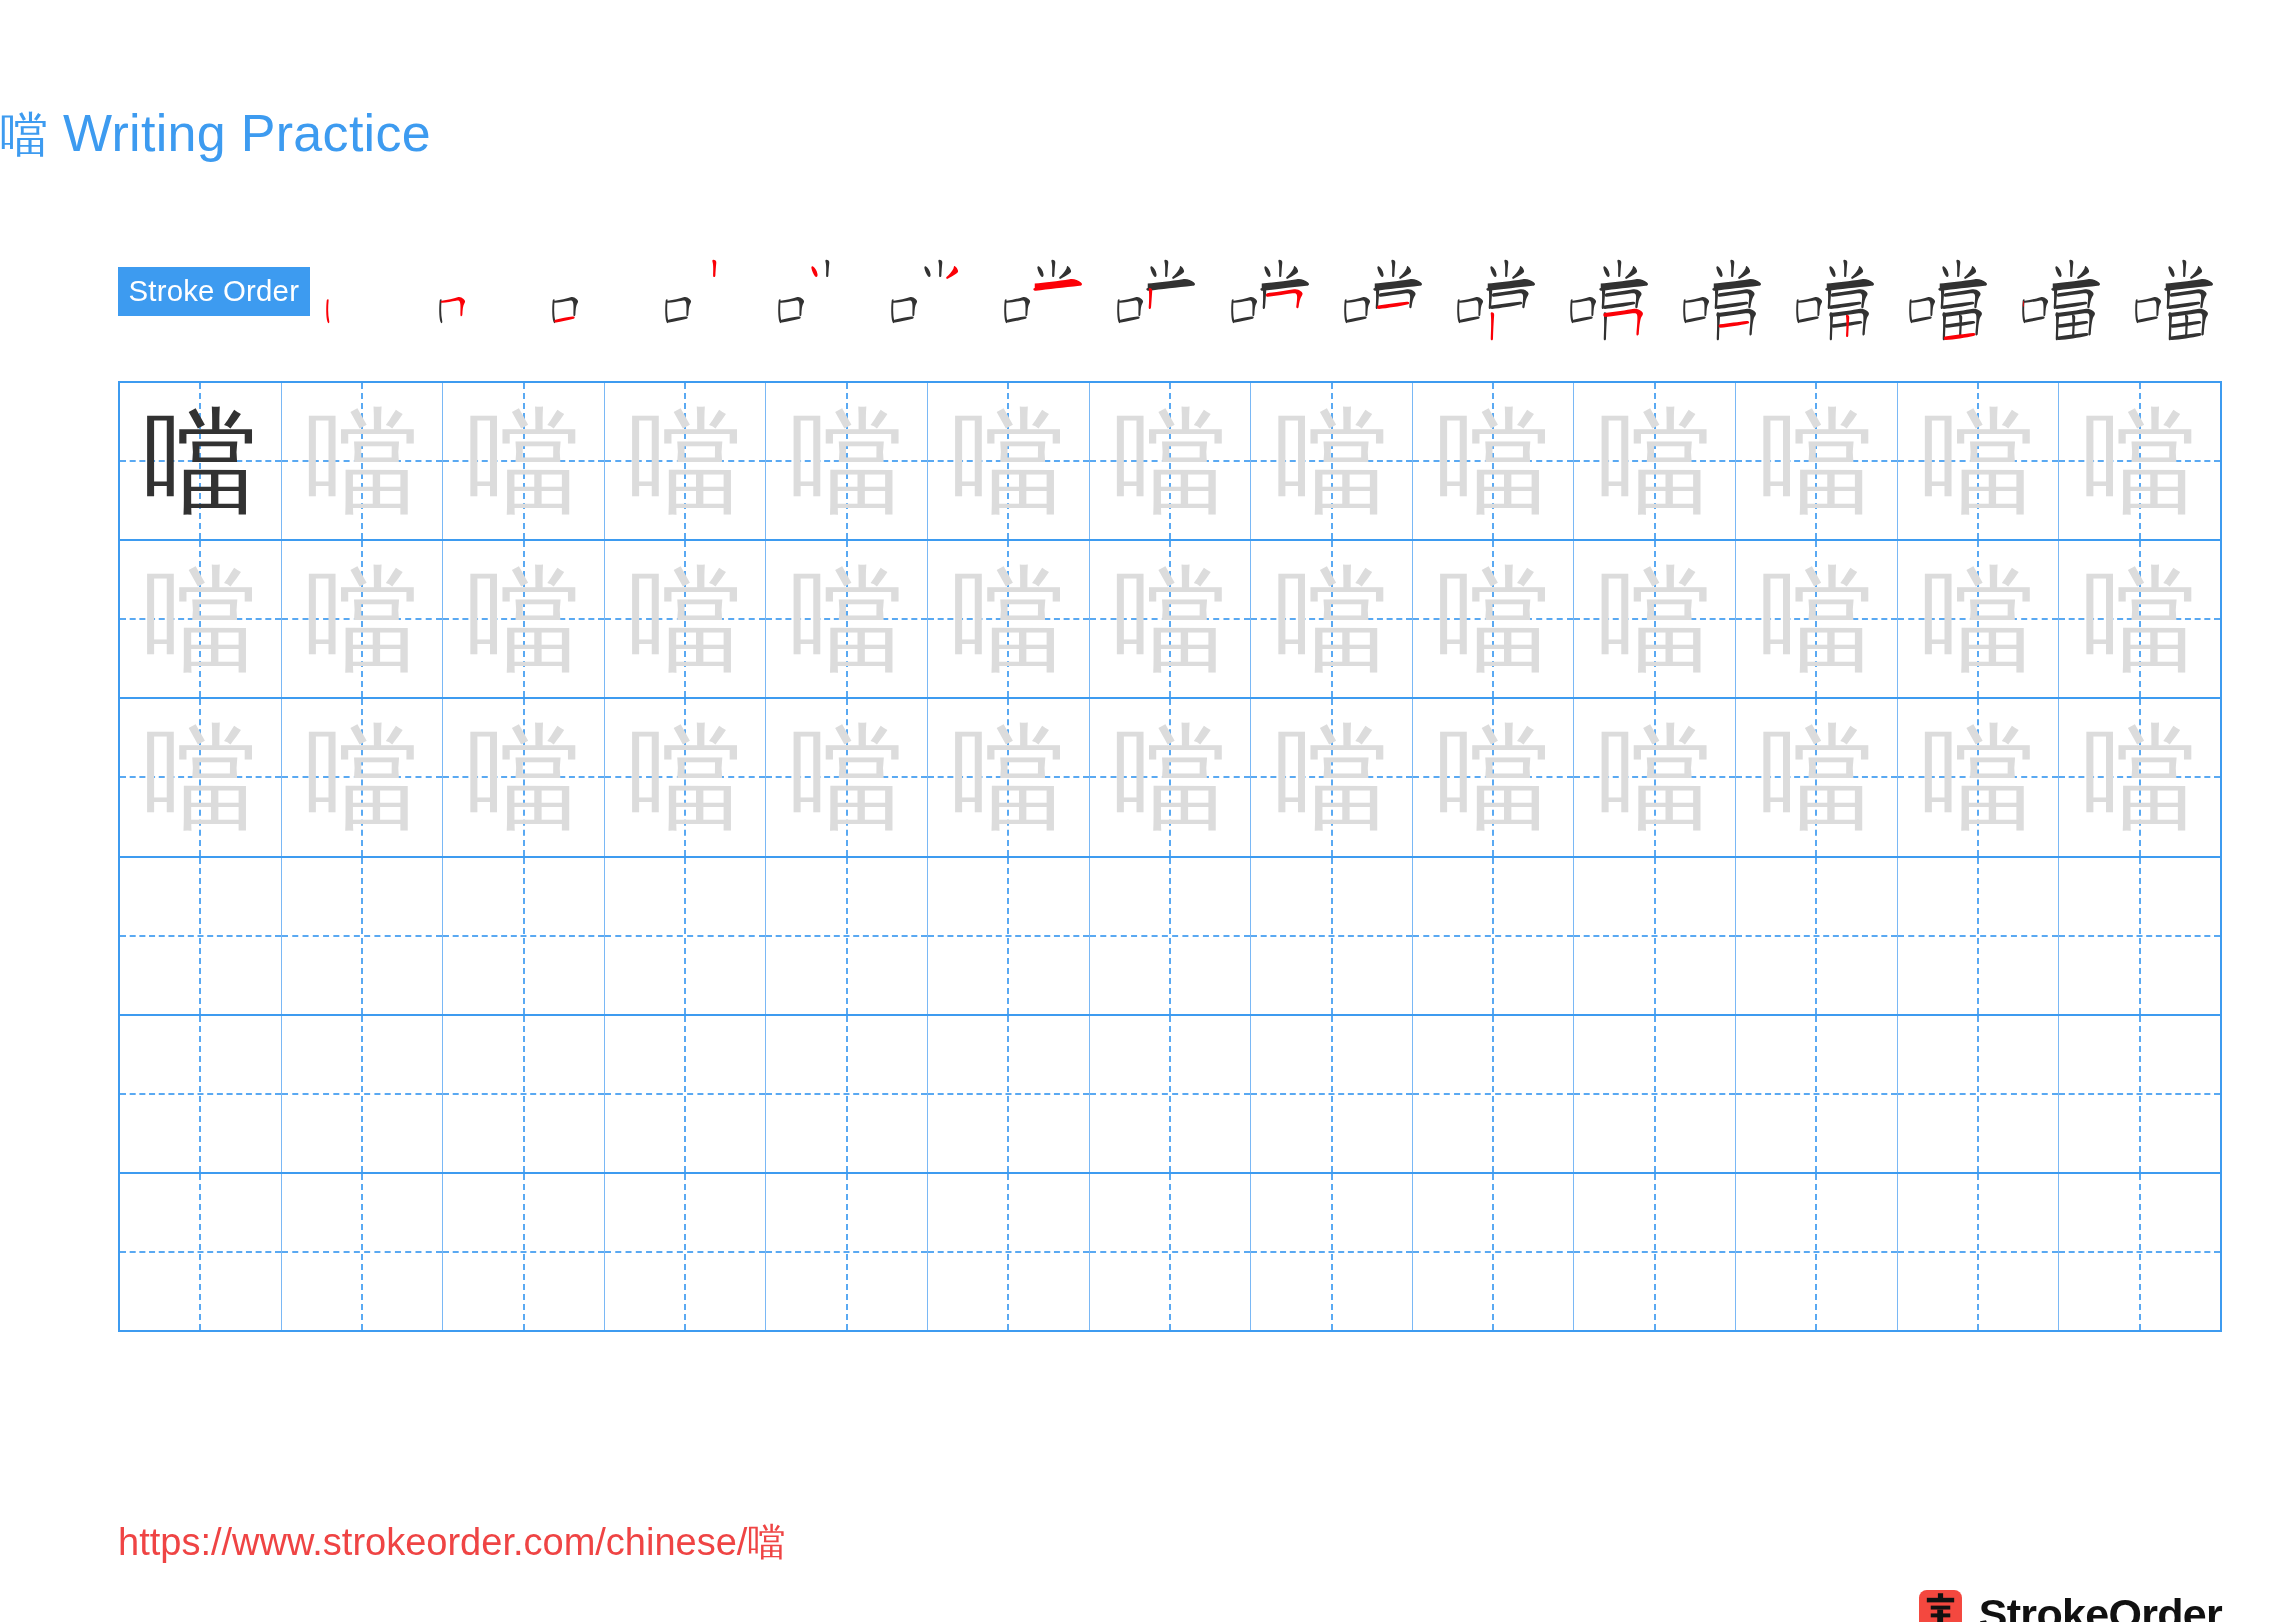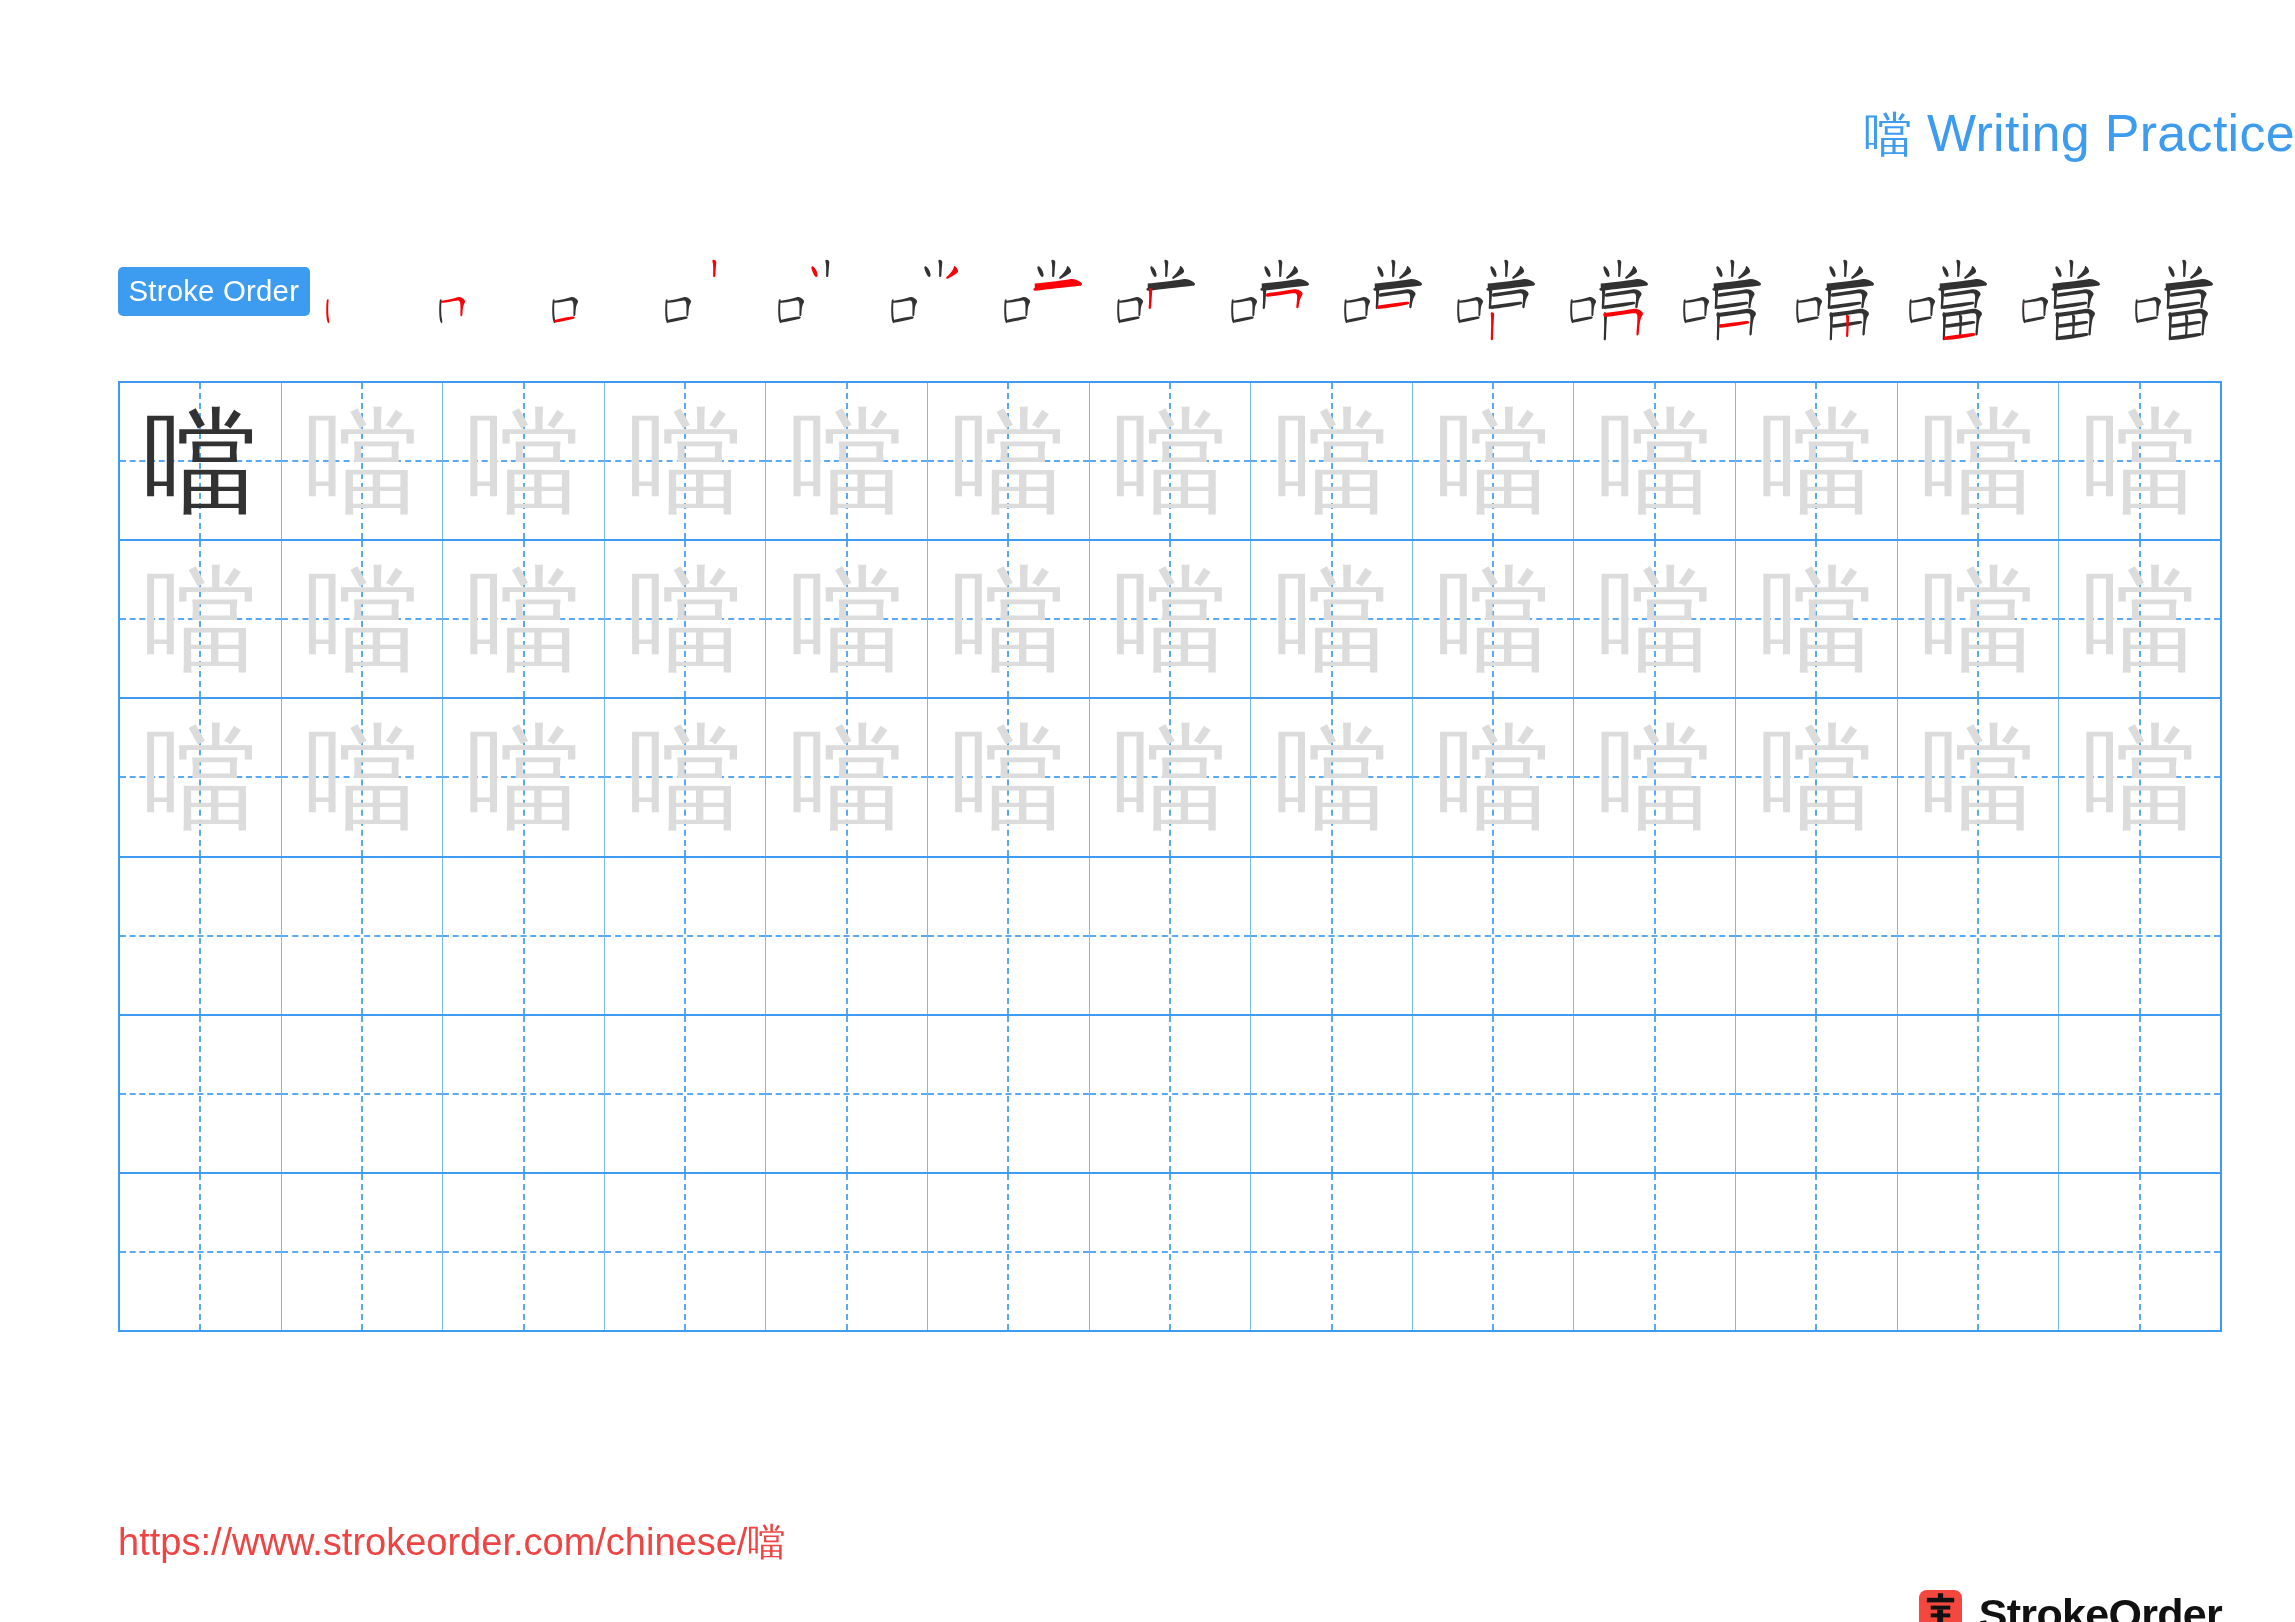--- a/index.html
+++ b/index.html
@@ -14,21 +14,21 @@
     position: relative;
     overflow: hidden;
   }
 
   
   .page-title {
     position: absolute;
     top: 103px;
     left: 0;
     width: 100%;
-    text-align: right;
+    text-align: left;
     font-size: 52px;
     font-weight: 400;
     color: #3d9bf0;
     letter-spacing: 0.3px;
     white-space: nowrap;
   }
   .page-title .han {
     font-family: "DejaVu Sans", "Liberation Sans", sans-serif;
     font-size: 48px;
   }
@@ -43,21 +43,21 @@
     display: flex;
     align-items: center;
   }
   .stroke-order-badge {
     flex: 0 0 auto;
     background: #3d9bf0;
     color: #ffffff;
     font-size: 29.4px;
     line-height: 1;
     padding: 9.2px 10.5px 11px 10.5px;
-    border-radius: 5px;
+    border-radius: 0;
     white-space: nowrap;
     margin-right: 3.9px;
     letter-spacing: 0.2px;
   }
   .stroke-steps {
     flex: 1 1 auto;
     display: flex;
     align-items: flex-start;
     justify-content: space-between;
     height: 79px;

